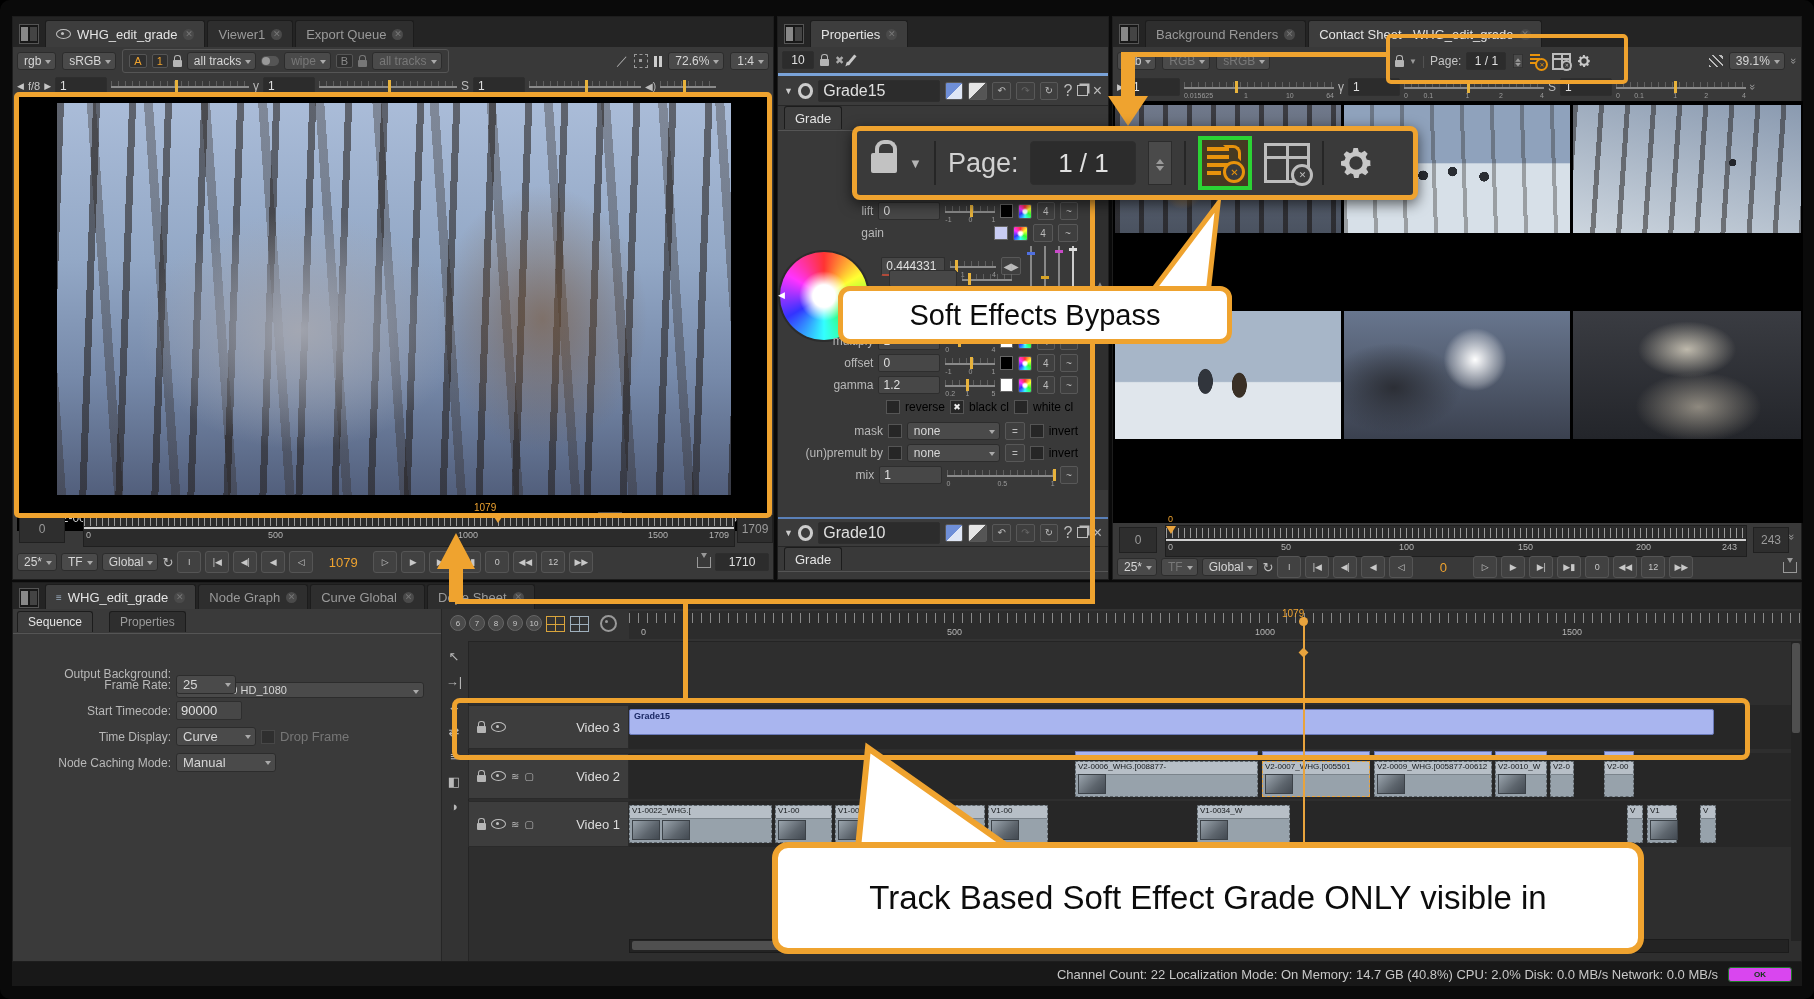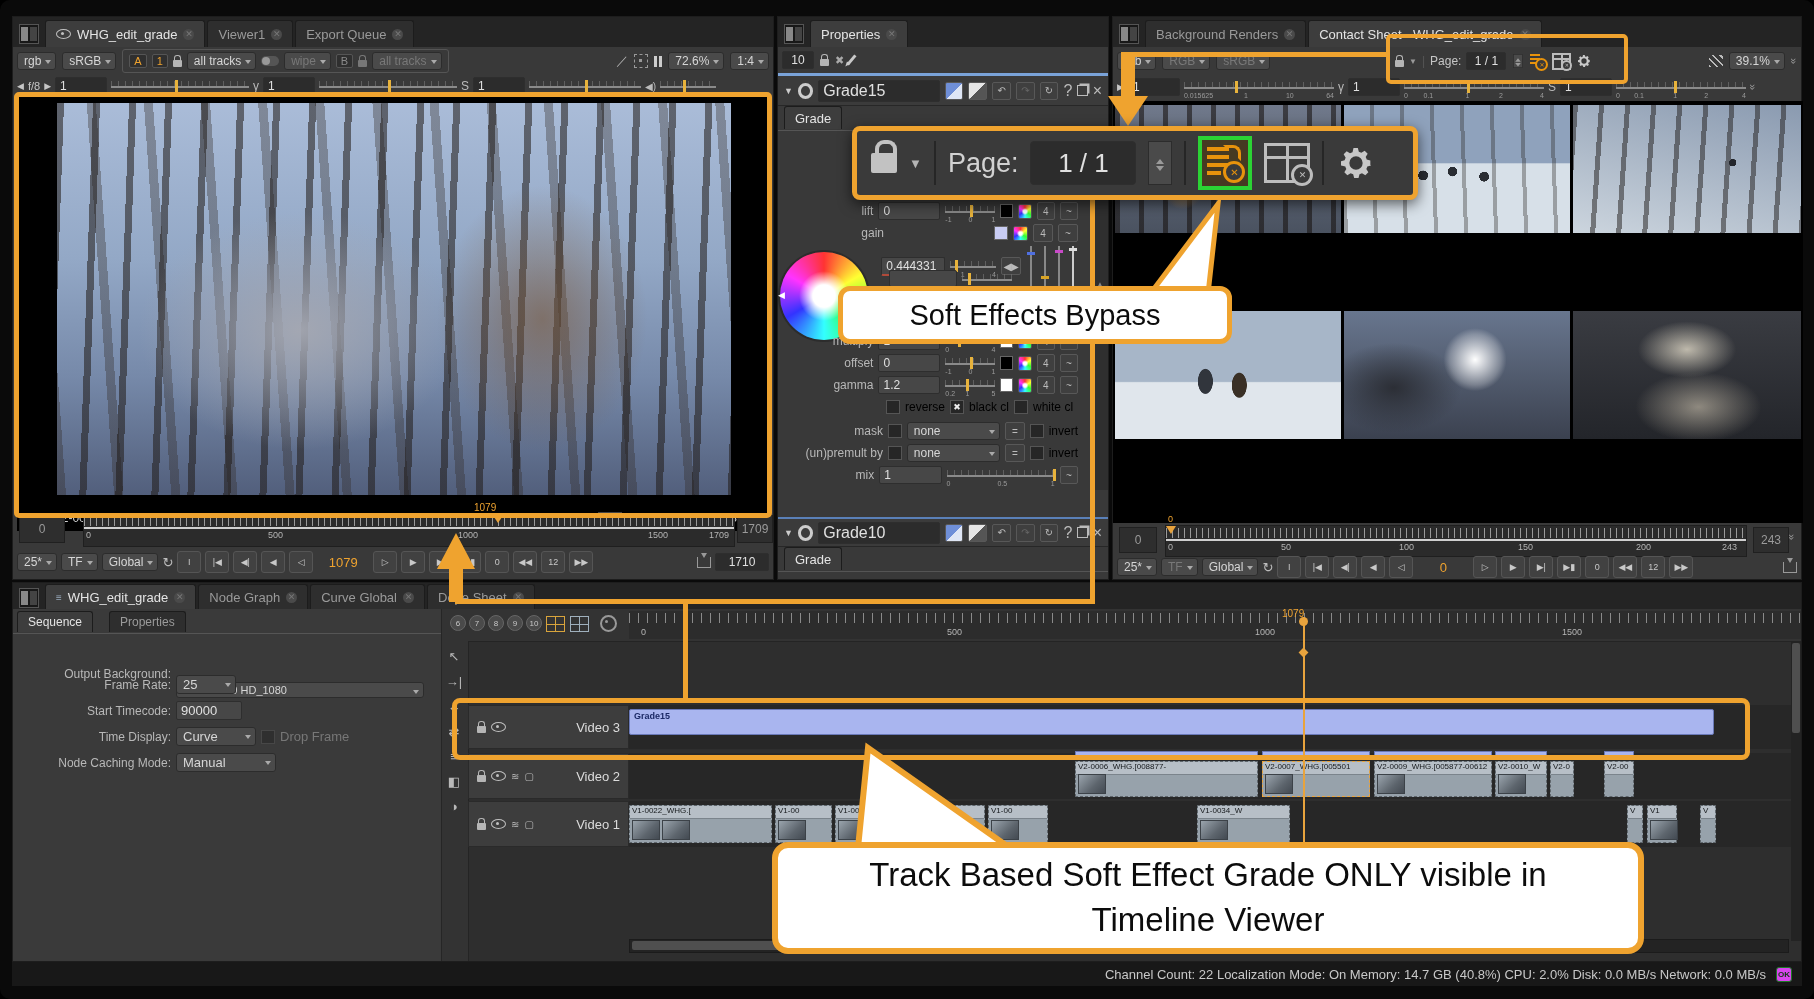--- a/index.html
+++ b/index.html
@@ -791,21 +791,21 @@
       </div>
 
       <div class="a" style="right:0;top:32px;width:10px;height:300px;background:#232323;">
         <div style="position:absolute;left:1px;top:2px;width:8px;height:90px;background:#4f4f4f;border-radius:2px;"></div>
       </div>
     </div>
   </div>
 
   <div class="a" style="left:12px;top:962px;width:1790px;height:24px;background:#181818;display:flex;align-items:center;justify-content:flex-end;gap:10px;padding:0 10px;box-sizing:border-box;">
     <span style="color:#c8c8c8;font-size:13px;">Channel Count: 22  Localization Mode: On  Memory: 14.7 GB (40.8%)  CPU: 2.0%  Disk: 0.0 MB/s  Network: 0.0 MB/s</span>
-    <span style="background:#d946ef;border:1px solid #1e7a26;border-radius:3px;color:#0c3a10;font-size:8px;font-weight:bold;padding:2px 1px;">OK</span>
+    <span style="background:#d946ef;border:1px solid #1e7a26;border-radius:3px;color:#0c3a10;font-size:8px;font-weight:bold;padding:2px 25px;">OK</span>
   </div>
 
   <div class="oro" style="left:14px;top:92px;width:748px;height:416px;"></div>
 
   <div class="oro" style="left:452px;top:698px;width:1288px;height:52px;border-radius:8px;"></div>
 
   <div class="oro" style="left:1386px;top:34px;width:234px;height:42px;border-width:4px;"></div>
 
   <div class="oband" style="left:1134px;top:52px;width:252px;height:5px;"></div>
   <div class="oband" style="left:1121px;top:52px;width:14px;height:46px;"></div>
@@ -856,16 +856,15 @@
     </svg>
   <div class="callout" style="left:838px;top:286px;width:384px;height:48px;z-index:60;">
     <span style="font-size:29px;">Soft Effects Bypass</span>
   </div>
 
   <svg class="a" style="left:830px;top:740px;z-index:59;" width="200" height="112">
       <polygon points="28,108 180,108 38,8" fill="#ffffff" stroke="#efa32f" stroke-width="6"></polygon>
     </svg>
   <div class="callout" style="left:772px;top:842px;width:860px;height:100px;border-width:6px;border-radius:16px;z-index:60;">
     <span style="font-size:33px;line-height:1.35;">Track Based Soft Effect Grade ONLY visible in</span>
-    <span style="font-size:33px;line-height:1.35;">Timeline Viewer</span>
   </div>
 
 </div>
 
 </body></html>

